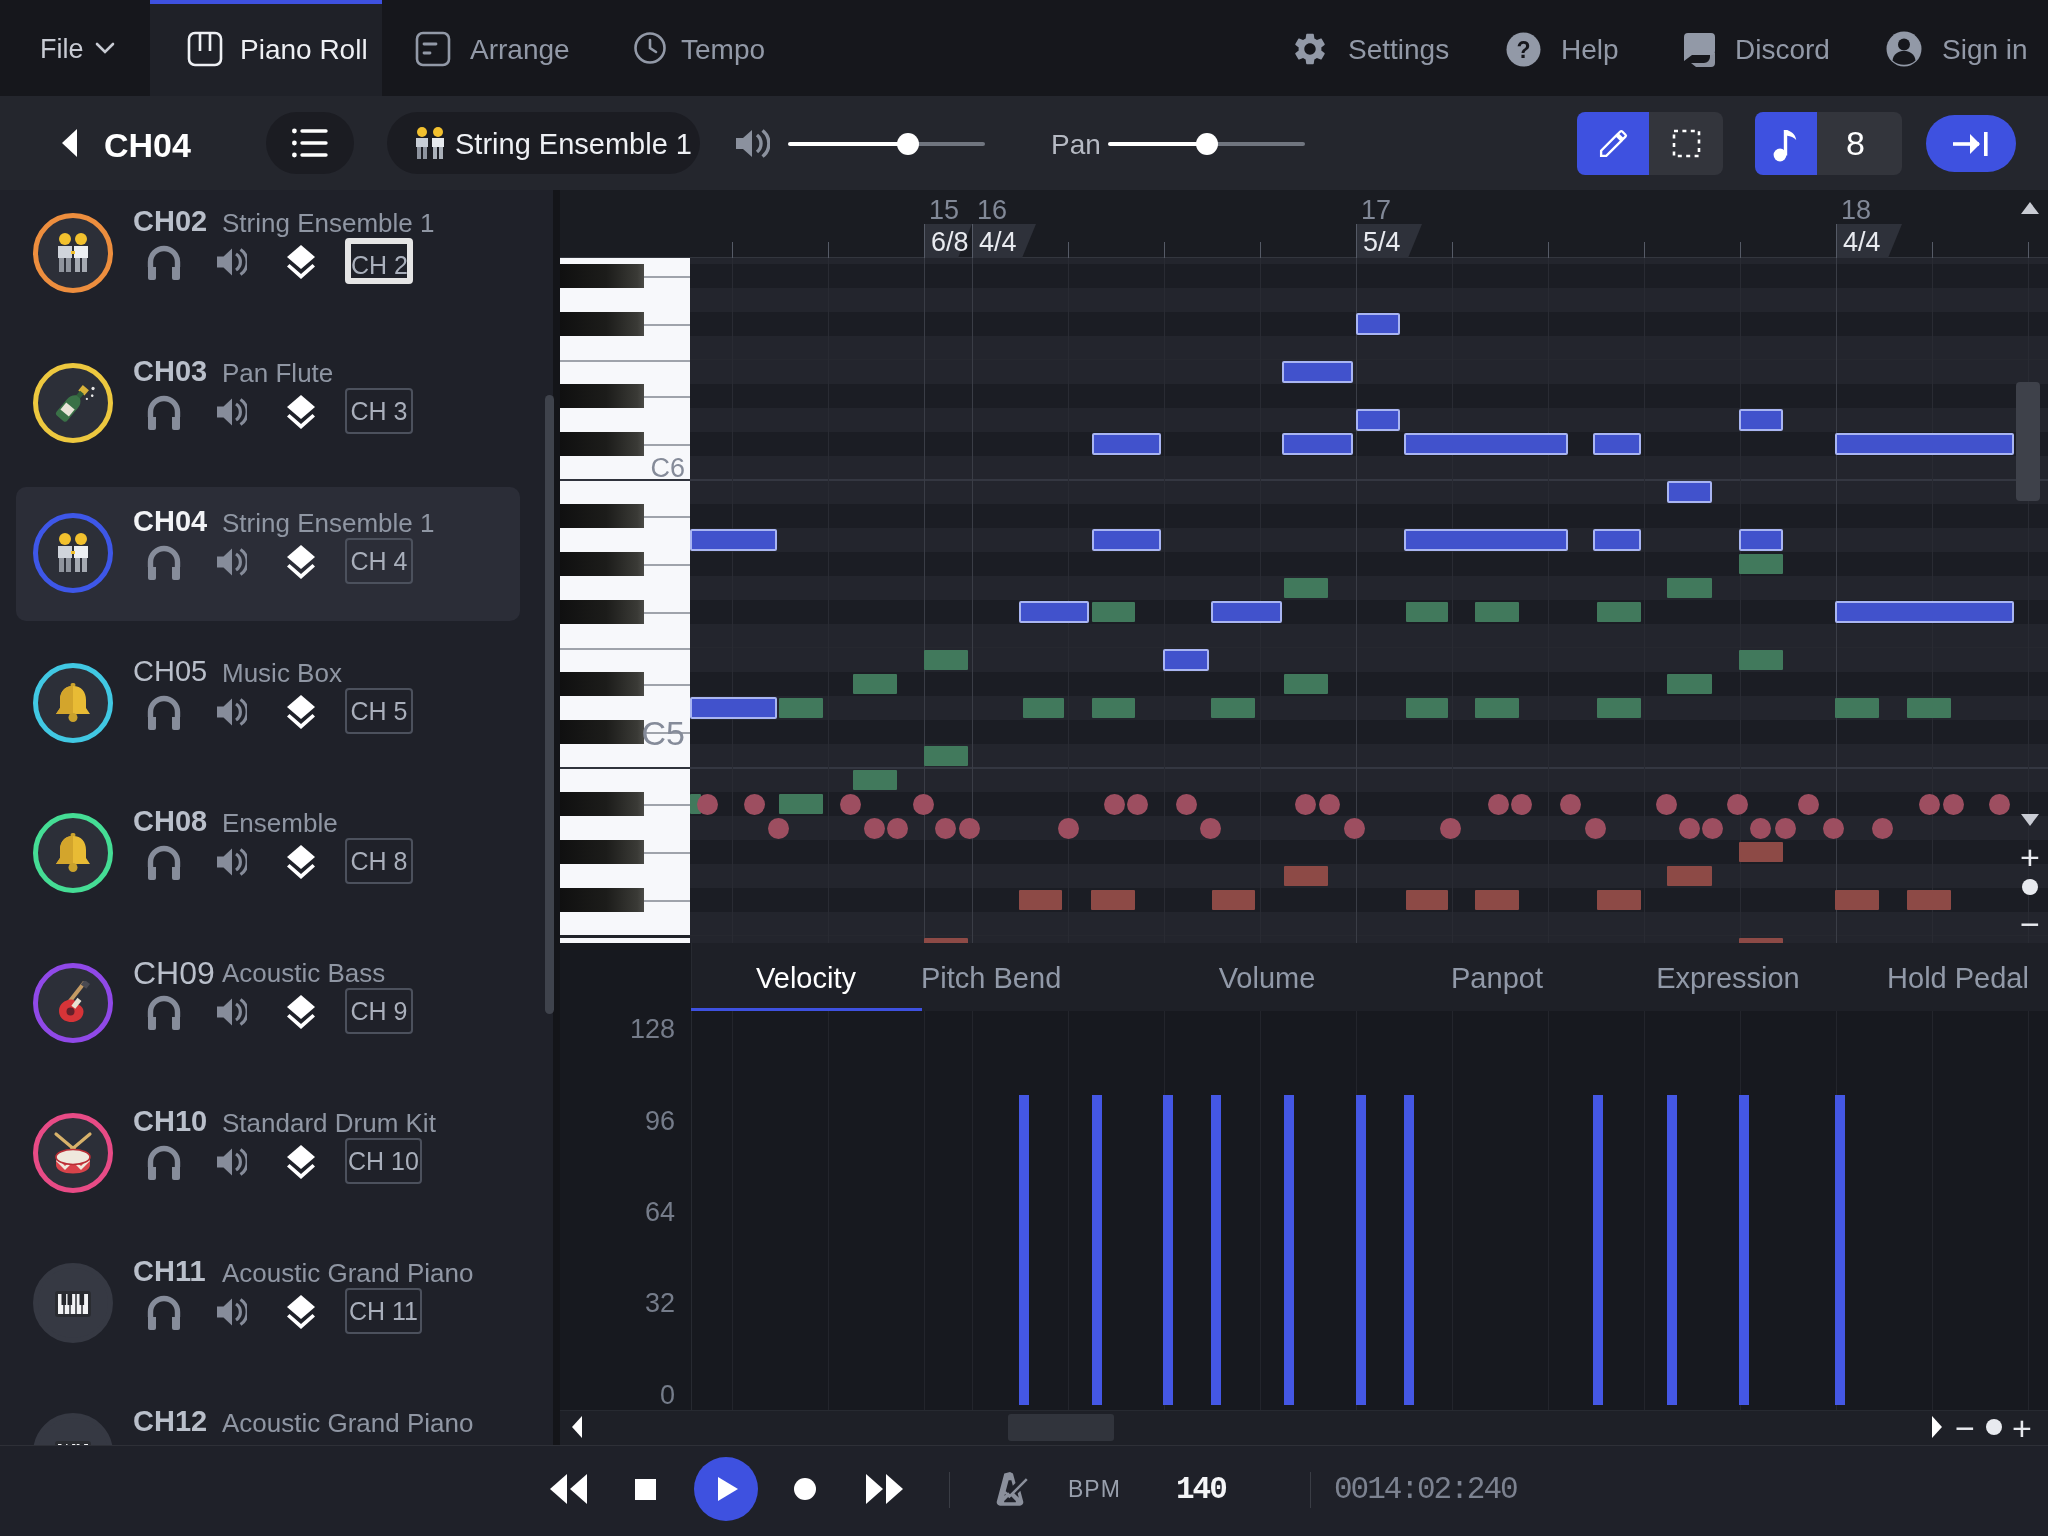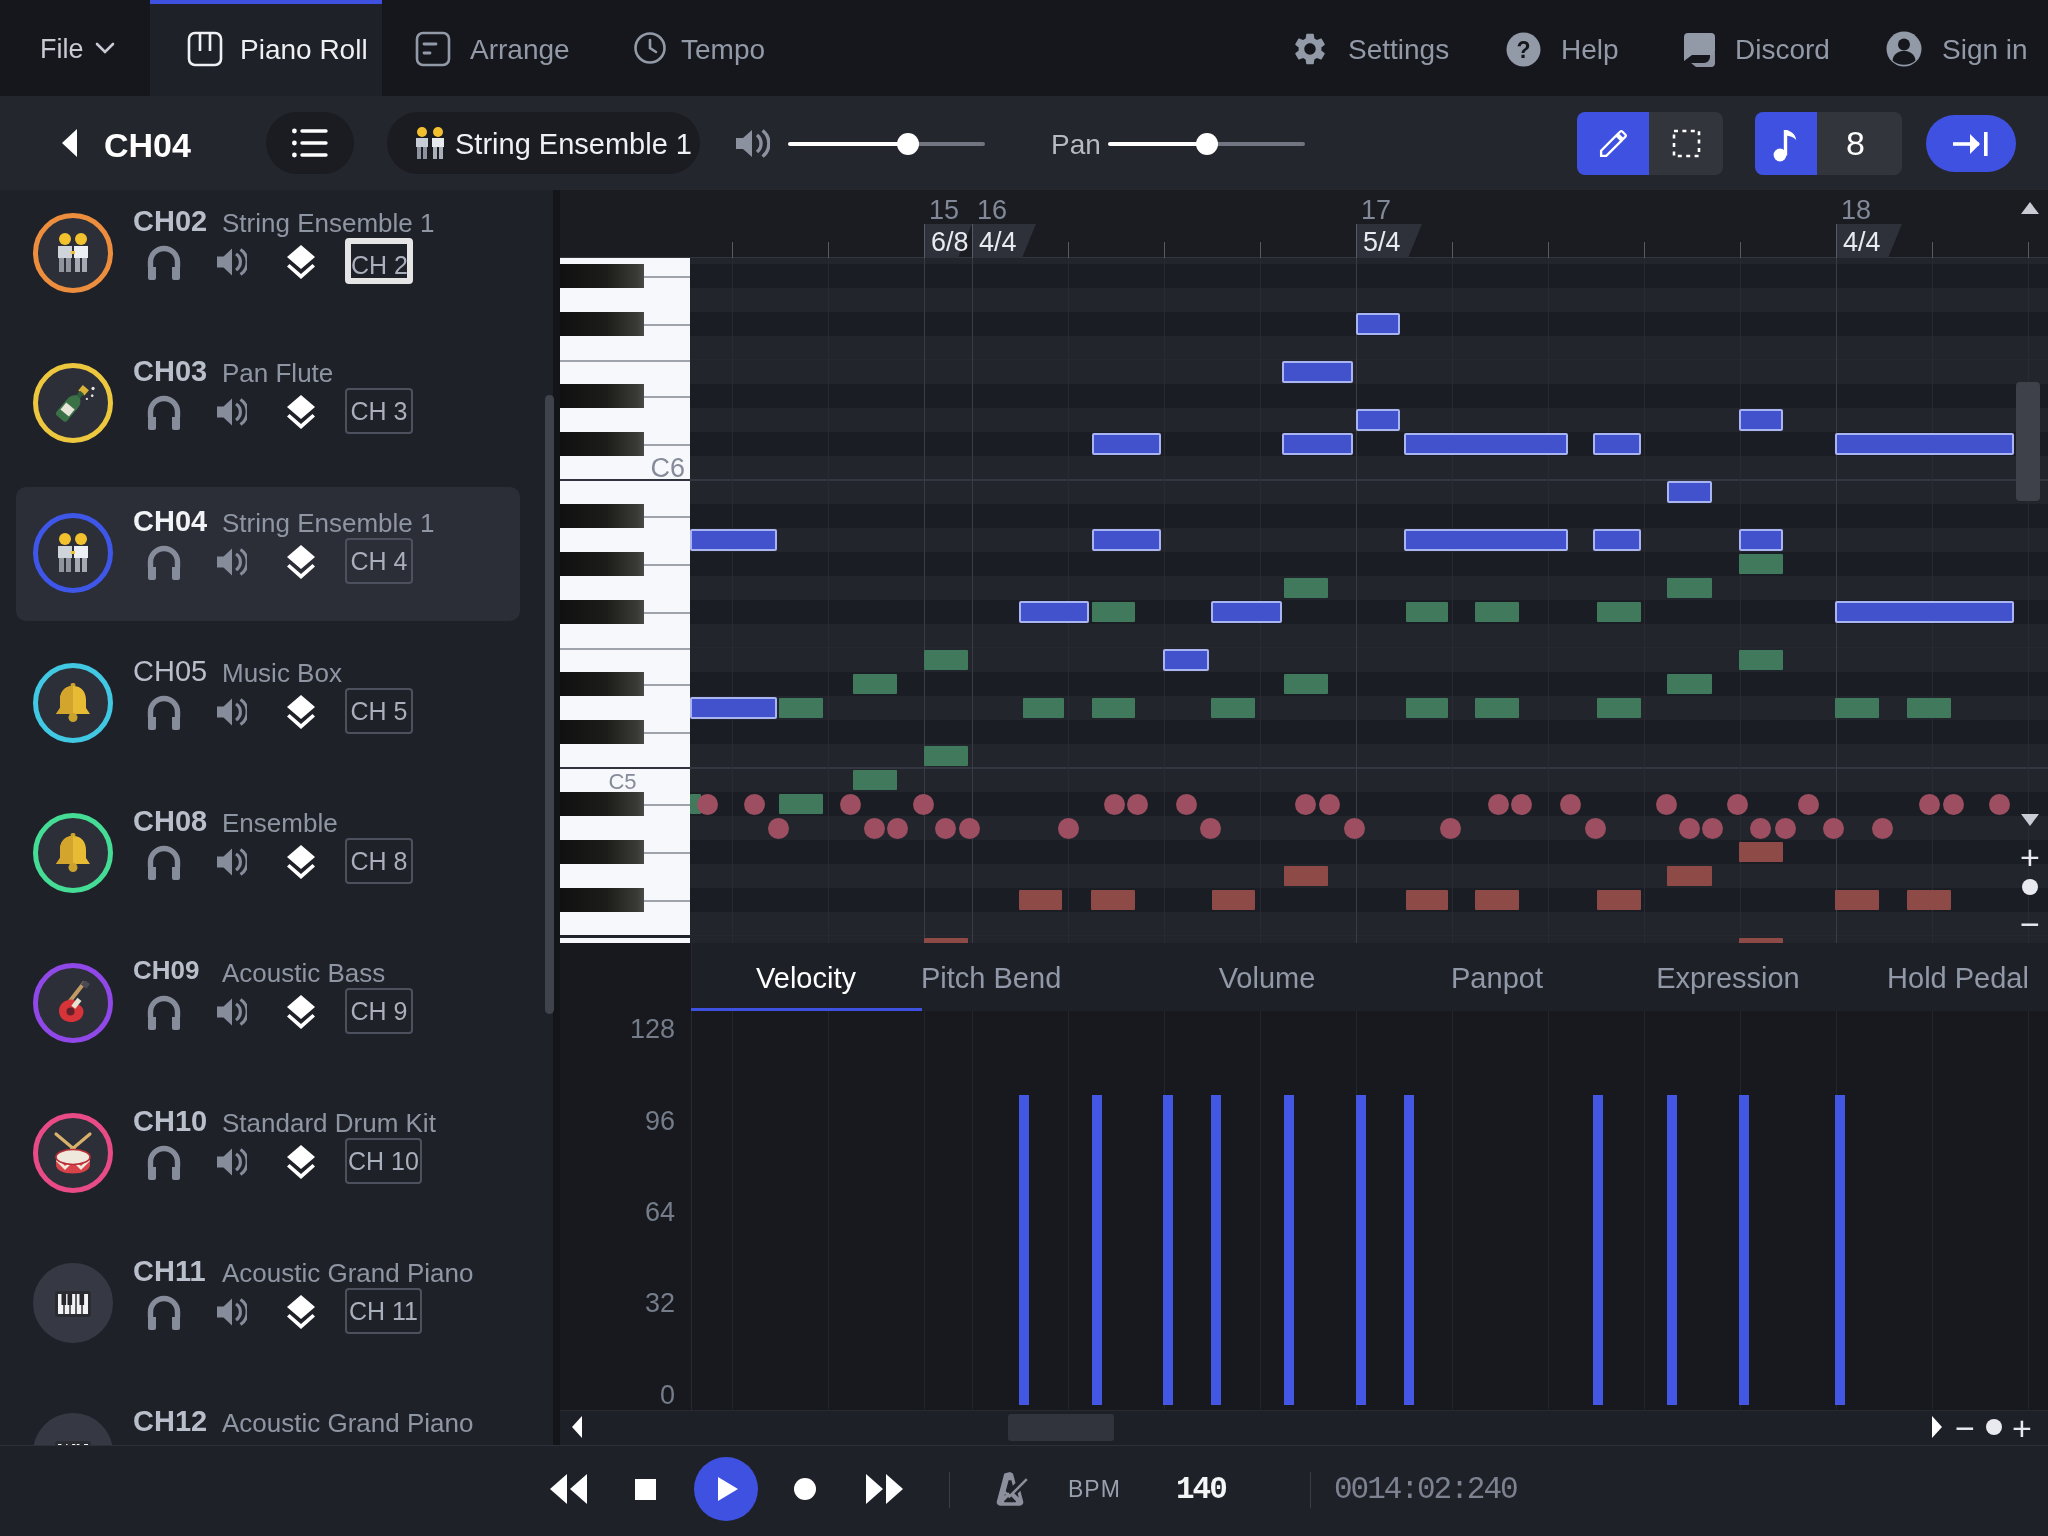--- a/index.html
+++ b/index.html
@@ -267,21 +267,21 @@
 <svg class="a" style="left:18px;top:18px" width="44" height="44" viewBox="0 0 44 44">
       <g>
         <rect x="24" y="-2" width="4" height="26" fill="#c49a63" transform="rotate(38 26 11)"></rect>
         <rect x="31" y="0" width="7" height="6" fill="#4a4a52" transform="rotate(38 34 3)"></rect>
         <path d="M17 19 c5 -1.5 8.5 1 9 4.5 c4 0.5 6.5 3.5 6.5 7 c0 6-5 10.5-12 10.5 c-7.5 0-12.5-4.5-12.5-11 c0-5.5 3.5-9.5 9-11z" fill="#d63438"></path>
         <circle cx="19.5" cy="30.5" r="4" fill="#63202a"></circle>
         <rect x="23" y="17" width="5" height="10" fill="#e8e2d2" transform="rotate(38 25 22)"></rect>
       </g>
     </svg>
 </div>
-<div class="a" style="left:133px;top:955px;font-size:26px;font-weight:bold;color:#b9bfca">CH09</div>
+<div class="a" style="left:133px;top:955px;font-size:32px;font-weight:normal;color:#b9bfca">CH09</div>
 <div class="a" style="left:222px;top:958px;font-size:26px;color:#8f96a3">Acoustic Bass</div>
 <svg class="a" style="left:147px;top:995px" width="34" height="35" viewBox="0 0 34 35">
     <path d="M3.5 22 v-5 a13.5 13.5 0 0 1 27 0 v5" stroke="#868c9a" stroke-width="5.4" fill="none"></path>
     <path d="M1 22 h8 v11 a2 2 0 0 1 -2 2 h-4 a2 2 0 0 1 -2-2z" fill="#868c9a"></path>
     <path d="M25 22 h8 v11 a2 2 0 0 1 -2 2 h-4 a2 2 0 0 1 -2-2z" fill="#868c9a"></path>
   </svg>
 <svg class="a" style="left:216px;top:996px" width="31" height="32" viewBox="0 0 31 32">
     <path d="M1 10.5 h6.5 l8.5-8 v27 l-8.5-8 H1z" fill="#868c9a"></path>
     <path d="M20 8 a 9.5 9.5 0 0 1 0 16" stroke="#868c9a" stroke-width="3.2" fill="none"></path>
     <path d="M24.5 3.5 a 15 15 0 0 1 0 25" stroke="#868c9a" stroke-width="3.2" fill="none"></path>
@@ -544,21 +544,21 @@
 <div class="a" style="left:0;top:174px;width:84px;height:24px;background:linear-gradient(90deg,#101010 0%,#1c1c1a 55%,#3a3a36 92%,#4a4a46 100%)"></div>
 <div class="a" style="left:0;top:246px;width:84px;height:24px;background:linear-gradient(90deg,#101010 0%,#1c1c1a 55%,#3a3a36 92%,#4a4a46 100%)"></div>
 <div class="a" style="left:0;top:294px;width:84px;height:24px;background:linear-gradient(90deg,#101010 0%,#1c1c1a 55%,#3a3a36 92%,#4a4a46 100%)"></div>
 <div class="a" style="left:0;top:342px;width:84px;height:24px;background:linear-gradient(90deg,#101010 0%,#1c1c1a 55%,#3a3a36 92%,#4a4a46 100%)"></div>
 <div class="a" style="left:0;top:414px;width:84px;height:24px;background:linear-gradient(90deg,#101010 0%,#1c1c1a 55%,#3a3a36 92%,#4a4a46 100%)"></div>
 <div class="a" style="left:0;top:462px;width:84px;height:24px;background:linear-gradient(90deg,#101010 0%,#1c1c1a 55%,#3a3a36 92%,#4a4a46 100%)"></div>
 <div class="a" style="left:0;top:534px;width:84px;height:24px;background:linear-gradient(90deg,#101010 0%,#1c1c1a 55%,#3a3a36 92%,#4a4a46 100%)"></div>
 <div class="a" style="left:0;top:582px;width:84px;height:24px;background:linear-gradient(90deg,#101010 0%,#1c1c1a 55%,#3a3a36 92%,#4a4a46 100%)"></div>
 <div class="a" style="left:0;top:630px;width:84px;height:24px;background:linear-gradient(90deg,#101010 0%,#1c1c1a 55%,#3a3a36 92%,#4a4a46 100%)"></div>
 <div class="a" style="left:0px;top:195px;width:125px;font-size:27px;color:#858b99;text-align:right">C6</div>
-<div class="a" style="left:0px;top:511px;width:125px;font-size:22px;color:#858b99;text-align:center">C5</div>
+<div class="a" style="left:0px;top:456px;width:125px;font-size:34px;color:#858b99;text-align:right">C5</div>
 <div class="a" style="left:0;top:677px;width:130px;height:3px;background:#202329"></div>
 </div>
 <svg class="a" style="left:2019px;top:200px" width="22" height="16" viewBox="0 0 22 16">
     <path d="M11 2 L20 14 H2 Z" fill="#c9ccd4"></path>
   </svg>
 <div class="a" style="left:2016px;top:382px;width:24px;height:119px;background:#3e414a;border-radius:4px"></div>
 <svg class="a" style="left:2019px;top:812px" width="22" height="16" viewBox="0 0 22 16">
     <path d="M2 2 H20 L11 14 Z" fill="#c9ccd4"></path>
   </svg>
 <div class="a" style="left:2019px;top:838px;width:22px;height:30px;font-size:34px;color:#e8eaef;text-align:center">+</div>

